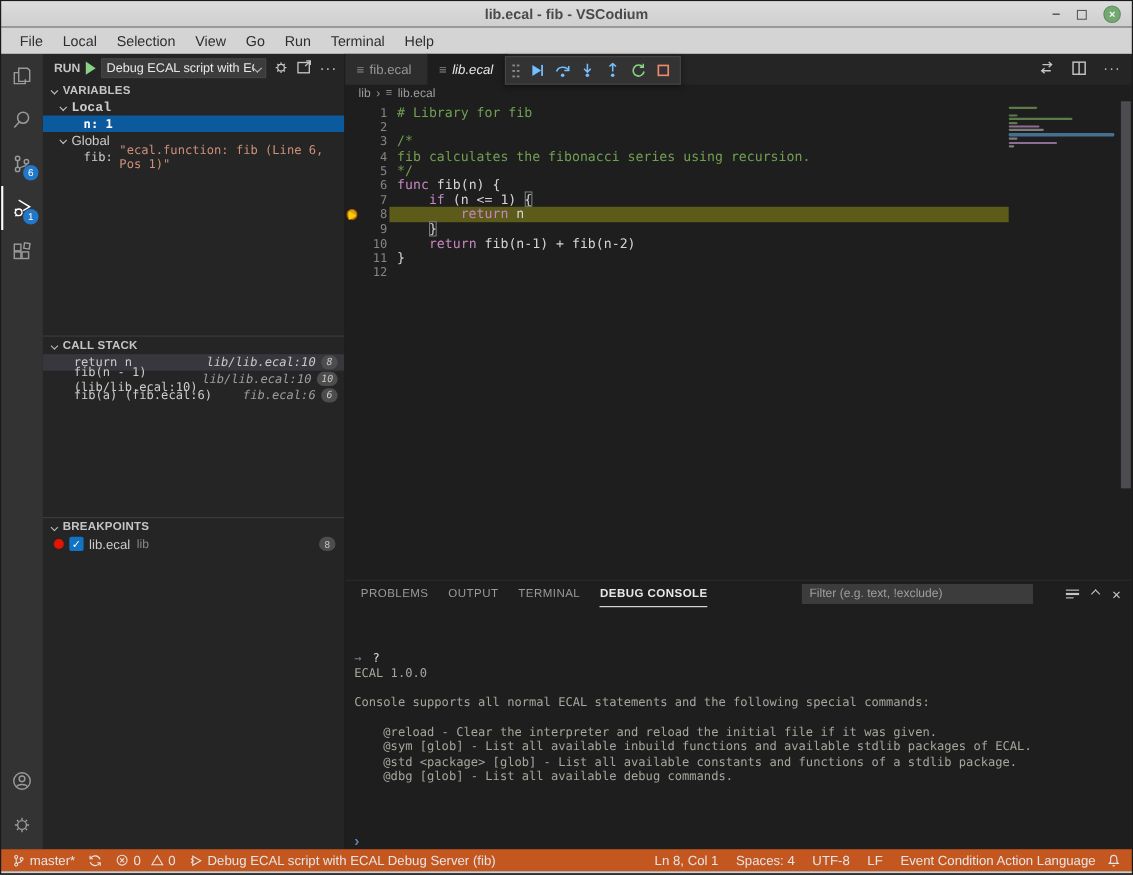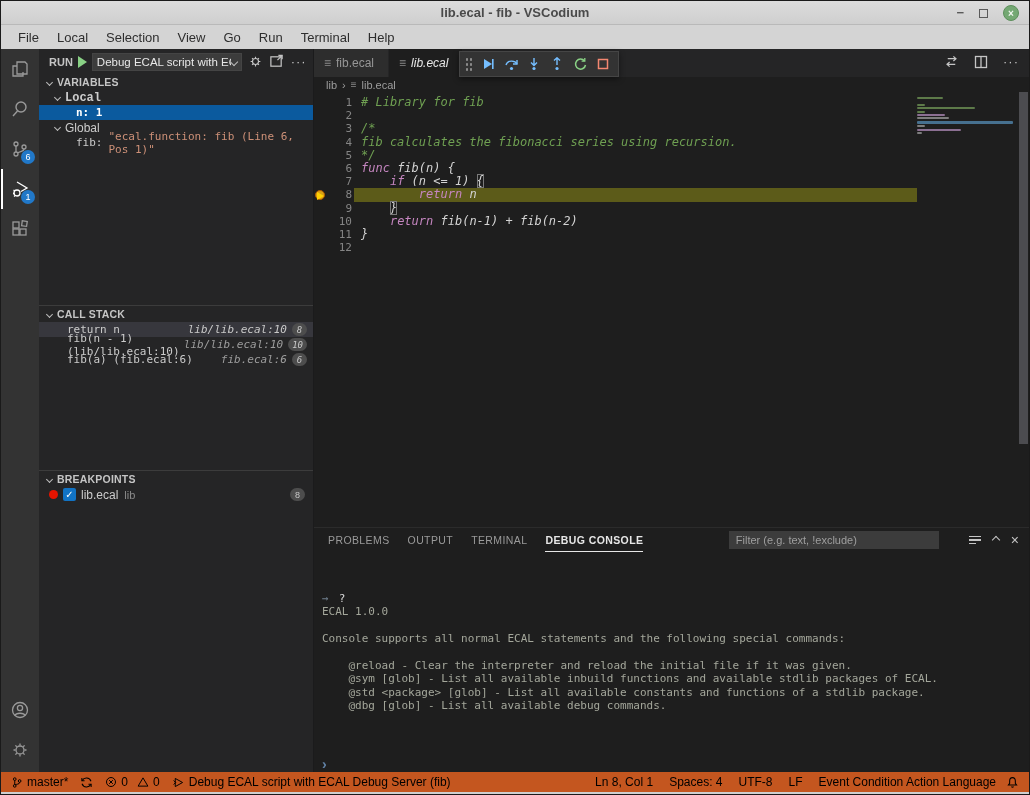--- a/index.html
+++ b/index.html
@@ -77,21 +77,21 @@
     background:radial-gradient(circle 1.2px, #8a8a8a 1.1px, transparent 1.2px) 0 0/4px 5px; }
   .ed-actions { position:absolute; right:10px; top:5px; display:flex; gap:15px; align-items:center; color:#c5c5c5; z-index:4; }
   .breadcrumb { height:15px; display:flex; align-items:center; gap:5px; padding-left:12px;
     font-size:11px; color:#9d9d9d; background:#1e1e1e; }
   .breadcrumb .fglyph { font-size:10px; color:#8a8a8a; }
   
   .codearea { flex:1; position:relative; background:#1e1e1e; overflow:hidden;
     font-family:"DejaVu Sans Mono",monospace; font-size:12px; line-height:13.2px; }
   .gutter-num { position:absolute; left:16px; top:4px; width:22px; text-align:right; color:#858585;
     font-family:"DejaVu Sans Mono",monospace; font-size:11px; line-height:13.2px; white-space:pre; }
-  .codelines { position:absolute; left:47px; top:4px; right:116px;font-style:italic; }
+  .codelines { position:absolute; left:47px; top:4px; right:116px; }
   .cline { height:13.2px; white-space:pre; color:#d4d4d4; position:relative; z-index:2; }
   .cm { color:#6fa052; } .kw { color:#c586c0; } .pl { color:#d4d4d4; }
   .brkt { outline:1px solid #7a7a7a; outline-offset:-1px; }
   .dbg-line { position:absolute; left:40px; right:112px; top:96.4px; height:13.2px; background:#5c5b19; z-index:1; }
   .bp-arrow { position:absolute; left:0; top:96px; width:13px; height:13px; }
   .bp-arrow .c { position:absolute; left:1px; top:2px; width:10px; height:10px; border-radius:50%; background:#d8a216; border:1px solid #b35900;}
   .bp-arrow .a { position:absolute; left:3px; top:3.5px; width:0; height:0;
     border-left:7px solid #ffd000; border-top:4px solid transparent; border-bottom:4px solid transparent; }
   .minimap { position:absolute; right:16px; top:5px; width:96px; }
   .mm-bar { height:2px; margin-bottom:1.4px; border-radius:1px; }
@@ -111,21 +111,21 @@
   .px-close { font-size:14px; line-height:10px; }
   .console { flex:1; padding:2px 0 0 8px; position:relative; overflow:hidden; }
   .prompt-row { display:flex; gap:10px; font-family:"DejaVu Sans Mono",monospace; font-size:11px; line-height:13.4px; }
   .prompt-row .arr { color:#6e7d8c; }
   .prompt-row .q { color:#dadada; }
   .console-body { font-family:"DejaVu Sans Mono",monospace; font-size:11px; line-height:13.4px; color:#a4a79b; white-space:pre; }
   .console-input { height:16px; display:flex; align-items:center; padding-left:8px; }
   .console-input .chv { color:#6182a6; font-size:14px; font-weight:bold; line-height:12px; }
   
   .statusbar { position:absolute; left:0; right:0; bottom:2px; height:20px; background:#c4561f;
-    display:flex; align-items:center; color:#000000; font-size:12px; padding:0 10px; }
+    display:flex; align-items:center; color:#e5e5e5; font-size:12px; padding:0 10px; }
   .st-item { display:flex; align-items:center; gap:4px; margin-right:12px; white-space:nowrap; }
   .st-right { margin-left:auto; display:flex; align-items:center; }
   .st-right .st-item { margin-right:0; margin-left:16px; }
   .bottom-strip { position:absolute; left:0; right:0; bottom:0; height:2px; background:#cfcfcf; }
   svg { display:block; }
 </style>
 </head>
 <body>
 
 <div class="window">

